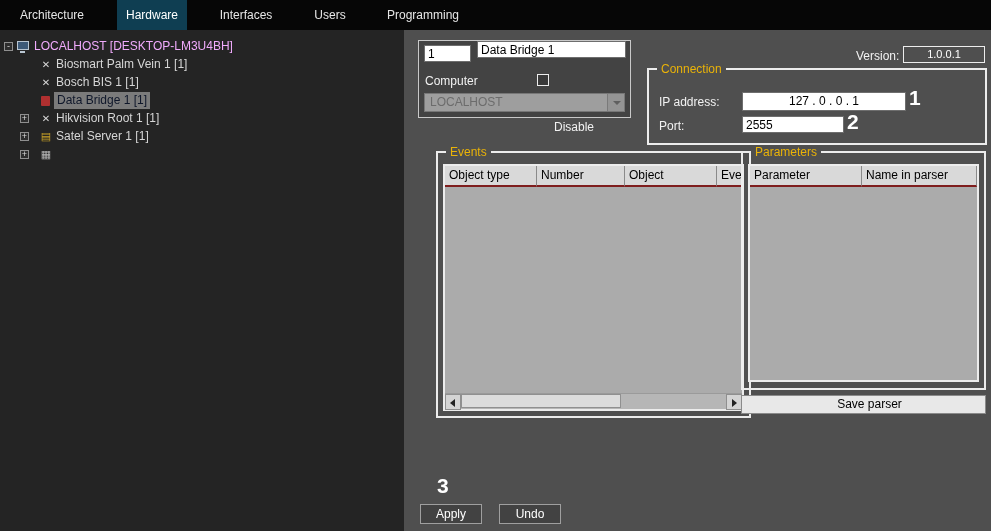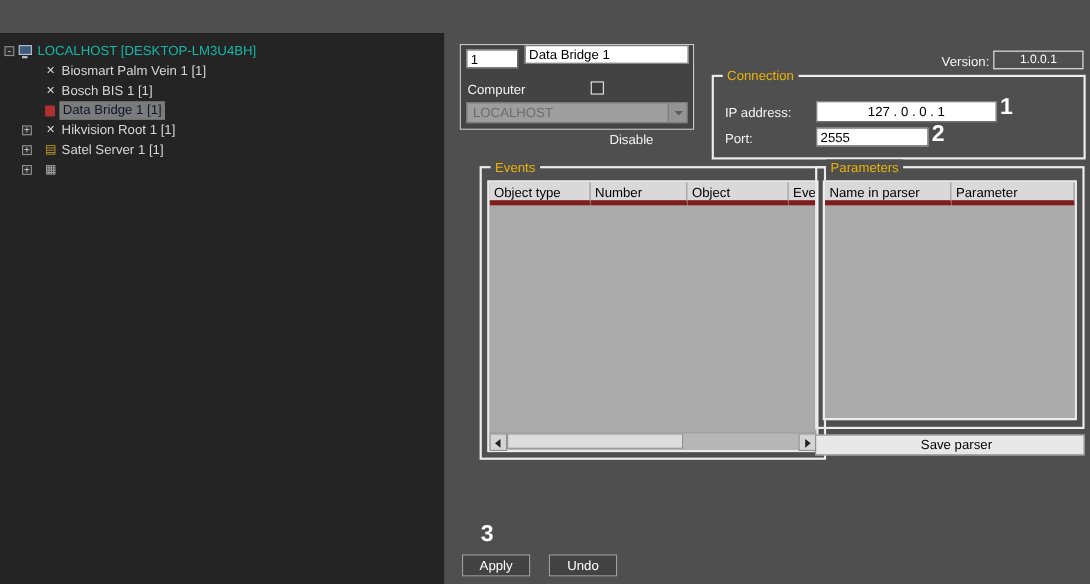--- a/index.html
+++ b/index.html
@@ -12,21 +12,21 @@
   .tab { position:absolute; top:0; height:30px; line-height:30px; text-align:center;
          color:#e6e6e6; font-size:12px; cursor:default; }
   .tab.active { background:#0f3e52; color:#ffffff; }
 
   
   .tree-panel { position:absolute; left:0; top:30px; width:404px; height:501px; background:#242424; }
   .tree-row { position:absolute; left:0; width:100%; height:17px; line-height:17px; font-size:12px; color:#d6d6d6; }
   .expander { position:absolute; top:4px; width:9px; height:9px; border:1px solid #8f8f8f;
               background:#2e2e2e; color:#d9d9d9; font-size:9px; line-height:7px; text-align:center; }
   .tree-label { position:absolute; top:0; white-space:nowrap; }
-  .tree-label.green { color:#14b8a6; }
+  .tree-label.green { color:#f0abfc; }
   .tree-label.sel { background:#7b7b7b; color:#0f172a; padding:0 3px; }
   .glyph-icon { position:absolute; top:0; width:12px; height:17px; line-height:17px; font-size:10px;
                 color:#d8d8d8; text-align:center; }
   .glyph-icon.satel { color:#c9a227; font-size:11px; }
   .glyph-icon.video { color:#b5b5b5; font-size:11px; }
   .icon-computer { position:absolute; top:3px; width:12px; height:9px; border:1px solid #b9c6d2; background:#3d5a78; }
   .icon-computer::after { content:""; position:absolute; left:2px; top:9px; width:5px; height:2px; background:#b9c6d2; }
   .icon-bridge { position:absolute; top:4px; width:9px; height:10px; background:#b03030; border-radius:1px; }
 
   
@@ -53,21 +53,21 @@
 
   .fieldset { position:absolute; border:2px solid #ececec; }
   .fieldset > .legend { position:absolute; top:-8px; left:8px; background:#4f4f4f; padding:0 4px;
                         color:#eab308; font-size:12px; line-height:14px; }
 
   .annotation { position:absolute; color:#ffffff; font-size:21px; font-weight:bold; }
 
   .grid-table { position:absolute; border:2px solid #ececec; background:#ababab; display:flex; flex-direction:column; }
   .grid-head { display:flex; height:21px; flex:0 0 21px; overflow:hidden; }
   .grid-head .cell { background:#d9d9d9; color:#000; font-size:12px; line-height:19px; padding-left:4px;
-                     border-right:1px solid #8a8a8a; border-bottom:5px solid #7f1d1d; overflow:hidden; white-space:nowrap; }
+                     border-right:1px solid #8a8a8a; border-bottom:2px solid #7f1d1d; overflow:hidden; white-space:nowrap; }
   .grid-body { flex:1; background:#ababab; }
   .hscroll { height:16px; flex:0 0 16px; display:flex; background:#b6b6b6; border-top:1px solid #9a9a9a; }
   .scroll-btn { width:16px; height:16px; background:#d4d4d4; border:1px solid #8f8f8f; position:relative; }
   .scroll-btn.left::after { content:""; position:absolute; left:4px; top:4px;
                             border-top:4px solid transparent; border-bottom:4px solid transparent;
                             border-right:5px solid #222; }
   .scroll-btn.right::after { content:""; position:absolute; left:5px; top:4px;
                              border-top:4px solid transparent; border-bottom:4px solid transparent;
                              border-left:5px solid #222; }
   .scroll-track { flex:1; position:relative; }
@@ -76,20 +76,27 @@
   .btn-light { position:absolute; background:#e8e8e8; color:#000; font-size:12px; text-align:center;
                border:1px solid #8a8a8a; line-height:17px; cursor:default; }
   .btn-dark { position:absolute; background:#424242; color:#ffffff; font-size:12px; text-align:center;
               border:1px solid #9f9f9f; line-height:18px; cursor:default; }
 </style>
 </head>
 <body>
 
 <div class="screen">
 
+  <div class="menubar">
+    <div class="tab" style="left:12px; width:80px;">Architecture</div>
+    <div class="tab active" style="left:117px; width:70px;">Hardware</div>
+    <div class="tab" style="left:210px; width:72px;">Interfaces</div>
+    <div class="tab" style="left:306px; width:48px;">Users</div>
+    <div class="tab" style="left:383px; width:80px;">Programming</div>
+  </div>
 
   <div class="tree-panel">
 
     <div class="tree-row" style="top:8px;">
       <span class="expander" style="left:4px;">-</span>
       <span class="icon-computer" style="left:17px;"></span>
       <span class="tree-label green" style="left:34px;">LOCALHOST [DESKTOP-LM3U4BH]</span>
     </div>
 
     <div class="tree-row" style="top:26px;">
@@ -169,22 +176,22 @@
           </div>
           <div class="scroll-btn right"></div>
         </div>
       </div>
     </div>
 
     <div class="fieldset" style="left:337px; top:121px; width:245px; height:239px;">
       <span class="legend">Parameters</span>
       <div class="grid-table" style="left:5px; top:11px; width:231px; height:218px;">
         <div class="grid-head">
+          <div class="cell" style="width:112px;">Parameter</div>
           <div class="cell" style="flex:1;">Name in parser</div>
-          <div class="cell" style="width:112px;">Parameter</div>
         </div>
         <div class="grid-body"></div>
       </div>
     </div>
 
     <div class="btn-light" style="left:337px; top:365px; width:245px; height:19px;padding-left:12px;">Save parser</div>
 
     <span class="annotation" style="left:33px; top:444px;">3</span>
     <div class="btn-dark" style="left:16px; top:474px; width:62px; height:20px;">Apply</div>
     <div class="btn-dark" style="left:95px; top:474px; width:62px; height:20px;">Undo</div>

